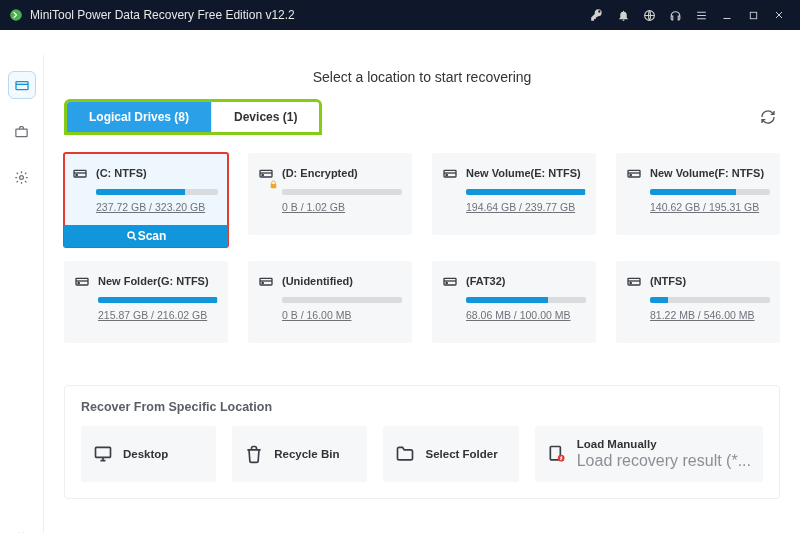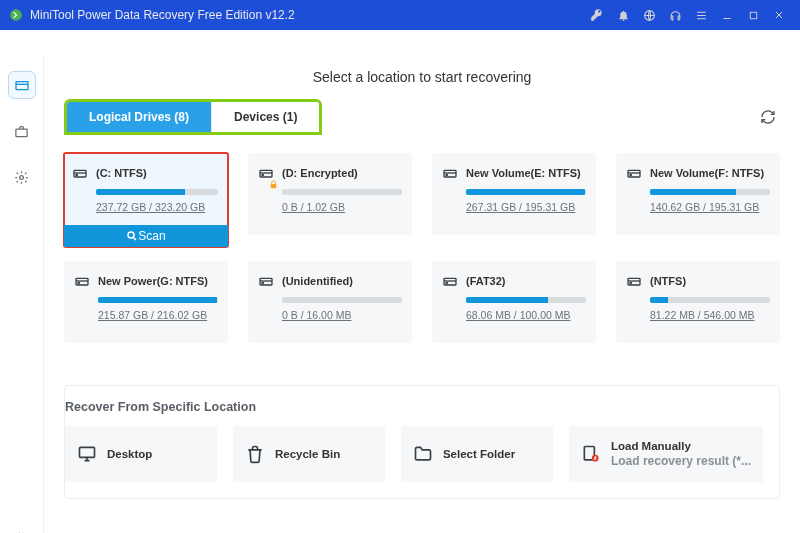--- a/index.html
+++ b/index.html
@@ -7,21 +7,21 @@
     font-family: -apple-system, "Segoe UI", Arial, sans-serif;
     background: #fff;
     width: 800px;
     height: 533px;
     overflow: hidden;
     font-size: 12px;
     color: #333;
   }
   .titlebar {
     height: 30px;
-    background: #1d4ed8;
+    background: #0f172a;
     display: flex;
     align-items: center;
     padding: 0 8px;
     color: #e8e8e8;
   }
   .titlebar .logo {
     width: 16px; height: 16px;
     margin-right: 6px;
     display:inline-flex;align-items:center;justify-content:center;
   }
@@ -138,47 +138,47 @@
     padding-bottom: 0;
     height: 94px;
     padding-left: 8px;
   }
   .scan-btn {
     position:absolute; left:0; right:0; bottom:0;
     height:22px;
     background:#1296db;
     color:#fff;
     display:flex; align-items:center; justify-content:center;
-    font-weight:400;
+    font-weight:700;
     font-size:12px;
   }
   .section {
     margin-top: 42px;
     border:1px solid #eceef0;
     border-radius:4px;
-    padding: 14px 16px 16px 0;
+    padding: 14px 16px 16px 16px;
   }
   .section-title { font-size:12.5px; font-weight:700; color:#5a5f67; margin-bottom:12px; }
   .loc-grid {
     display:grid;
     grid-template-columns: repeat(4, 1fr);
     gap: 16px;
   }
   .loc-card {
     background:#f6f7f8;
     height:56px;
     border-radius:2px;
     display:flex;
     align-items:center;
     padding:0 12px;
     gap:10px;
     cursor:pointer;
   }
   .loc-card .lbl { font-weight:700; font-size:11.5px; }
-  .loc-card .sub { font-size:12px; color:#8a8f96; margin-top:2px; white-space:nowrap; overflow:hidden; text-overflow:ellipsis;font-weight:bold; }
+  .loc-card .sub { font-size:16px; color:#8a8f96; margin-top:2px; white-space:nowrap; overflow:hidden; text-overflow:ellipsis; }
   .loc-icon { flex:0 0 auto; color:#3a3f45; }
   svg { display:block; }
 </style>
 </head>
 <body>
 
 <div class="titlebar">
   <span class="logo">
     <svg width="14" height="14" viewBox="0 0 24 24">
         <circle cx="12" cy="12" r="10" fill="#4caf50"></circle>
@@ -326,21 +326,21 @@
                 <rect x="3" y="8" width="18" height="10" rx="1"></rect>
                 <path d="M3 12h18"></path>
                 <circle cx="7" cy="15" r="1" fill="currentColor"></circle>
               </svg>
             </span>
             <span class="name">New Volume(E: NTFS)</span>
           </div>
           <div class="bar">
             <div class="fill" style="width:99%"></div>
           </div>
-          <div class="size">267.31 GB / 195.31 GB</div>
+          <div class="size">194.64 GB / 239.77 GB</div>
         </div>
         <div class="card">
           <div class="row1">
             <span class="drive-icon">
               <svg width="16" height="16" viewBox="0 0 24 24" fill="none" stroke="currentColor" stroke-width="2">
                 <rect x="3" y="8" width="18" height="10" rx="1"></rect>
                 <path d="M3 12h18"></path>
                 <circle cx="7" cy="15" r="1" fill="currentColor"></circle>
               </svg>
             </span>
@@ -353,21 +353,21 @@
         </div>
         <div class="card">
           <div class="row1">
             <span class="drive-icon">
               <svg width="16" height="16" viewBox="0 0 24 24" fill="none" stroke="currentColor" stroke-width="2">
                 <rect x="3" y="8" width="18" height="10" rx="1"></rect>
                 <path d="M3 12h18"></path>
                 <circle cx="7" cy="15" r="1" fill="currentColor"></circle>
               </svg>
             </span>
-            <span class="name">New Power(G: NTFS)</span>
+            <span class="name">New Folder(G: NTFS)</span>
           </div>
           <div class="bar">
             <div class="fill" style="width:99%"></div>
           </div>
           <div class="size">215.87 GB / 216.02 GB</div>
         </div>
         <div class="card">
           <div class="row1">
             <span class="drive-icon">
               <svg width="16" height="16" viewBox="0 0 24 24" fill="none" stroke="currentColor" stroke-width="2">

